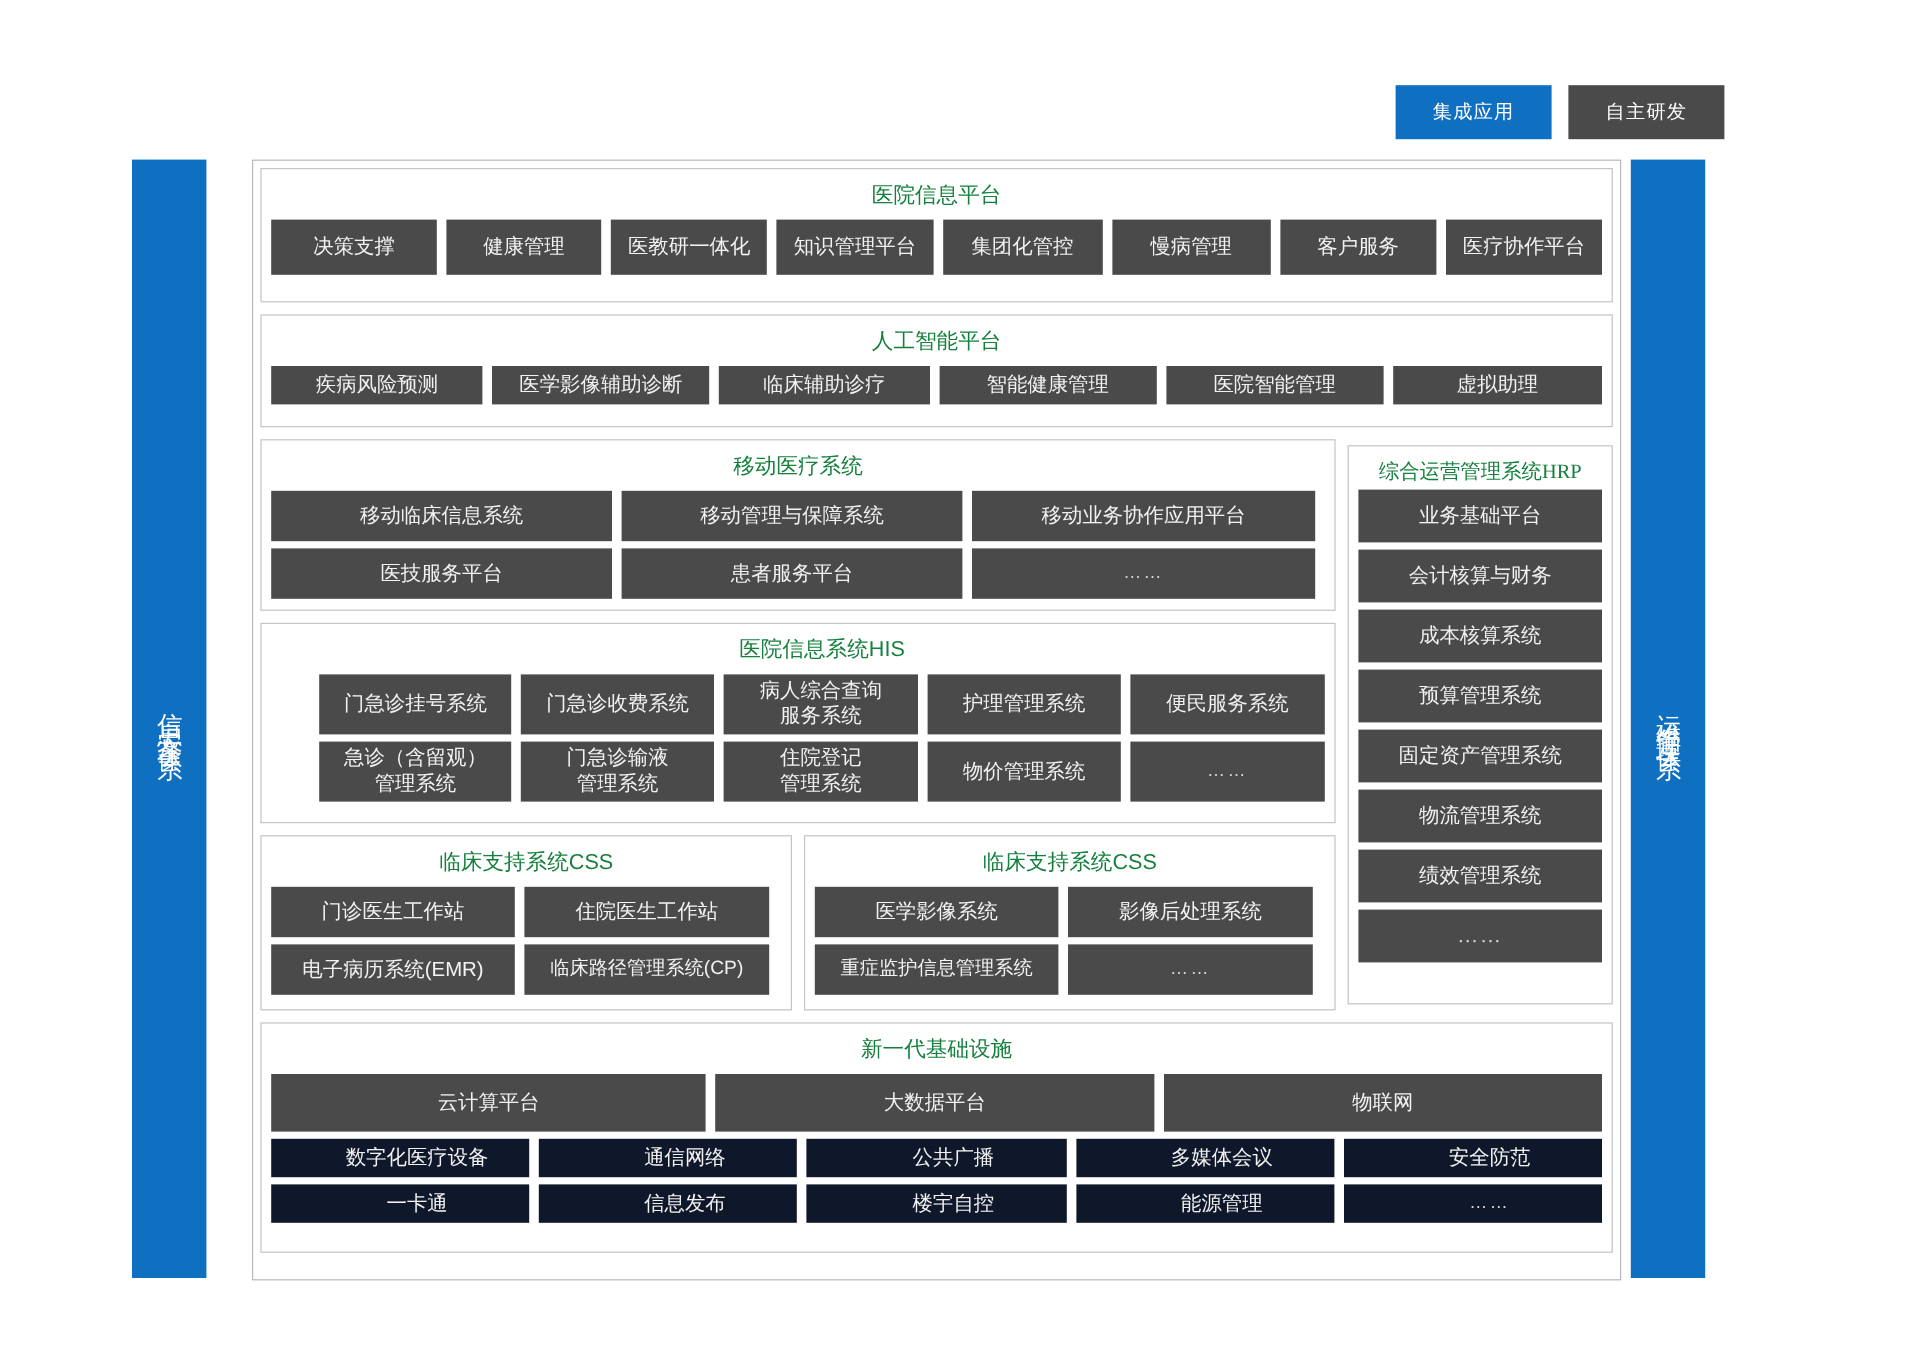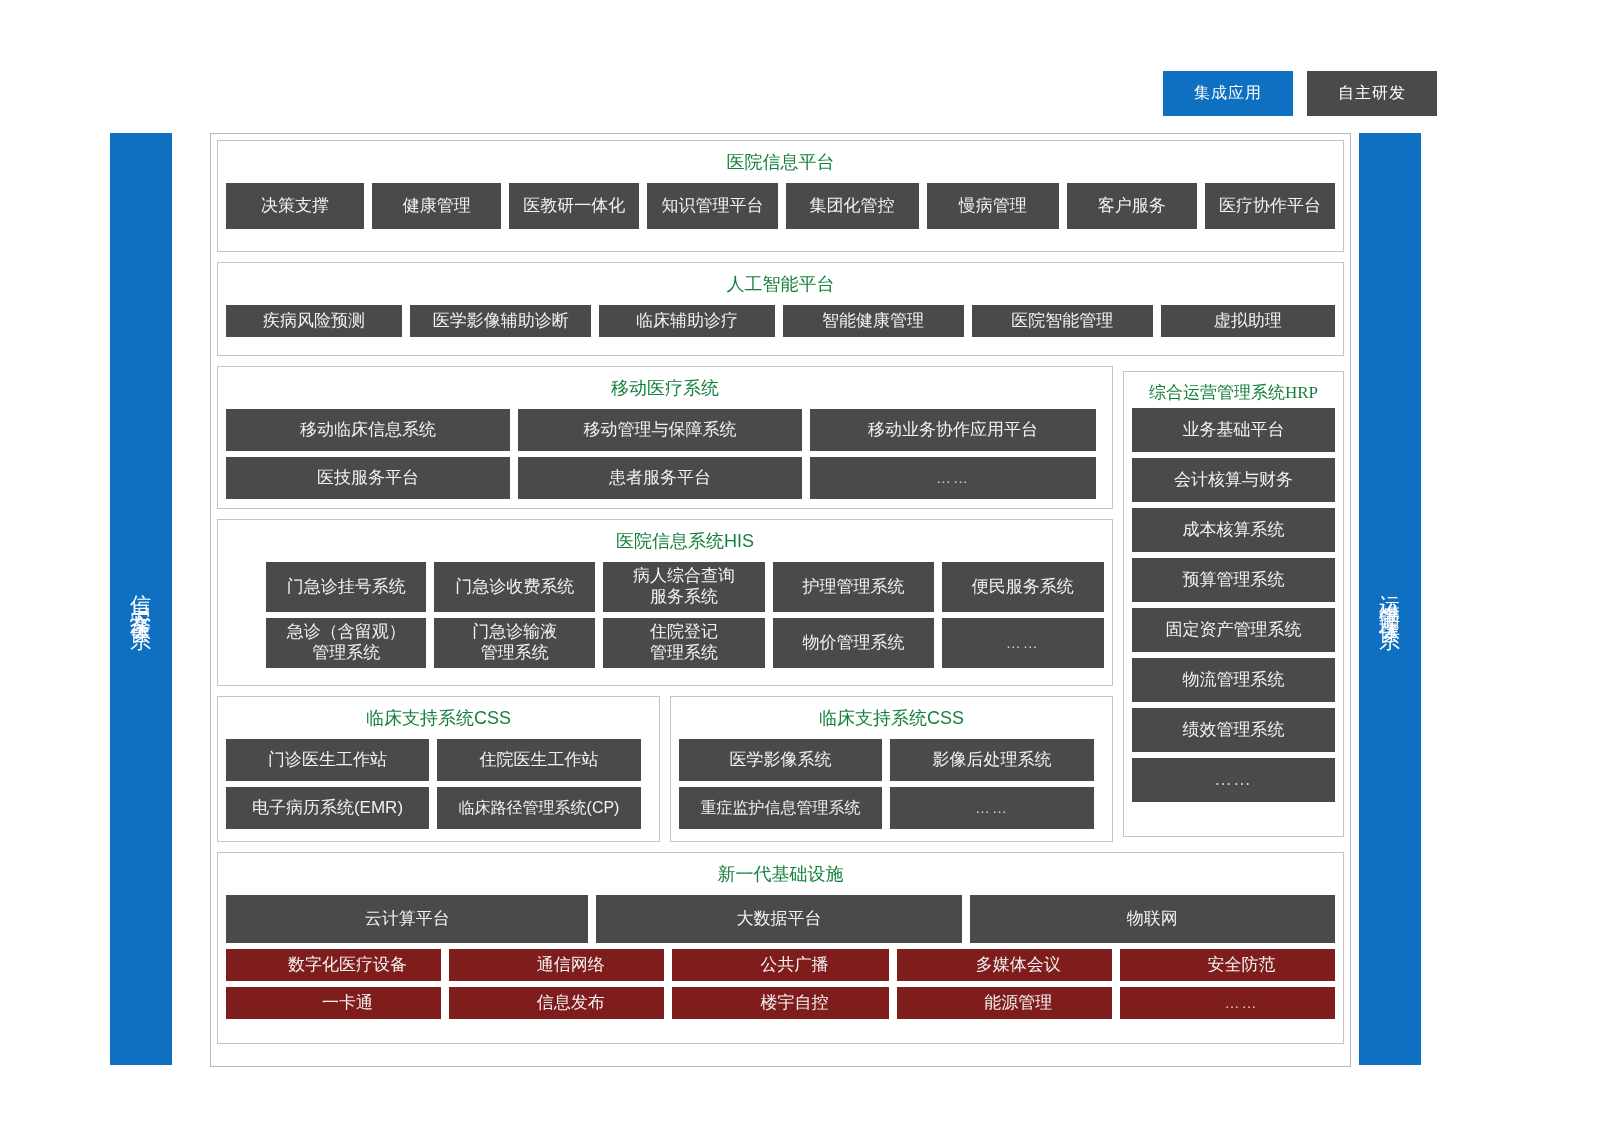--- a/index.html
+++ b/index.html
@@ -53,21 +53,21 @@
   }
   .row { display: flex; gap: 8px; margin-top: 6px; }
   .row:first-of-type { margin-top: 0; }
 
   .box {
     background: #4a4a4a; color: #f2f2f2;
     display: flex; align-items: center; justify-content: center;
     text-align: center; font-size: 17px; line-height: 1.22;
     padding: 2px 4px; white-space: pre-line;
   }
-  .box.blue { background: #7f1d1d; padding-left: 32px; }
+  .box.blue { background: #0f172a; padding-left: 32px; }
   .box.dots { letter-spacing: 2px; font-size: 15px; color: #d8d8d8; }
 
   
   .h44 { height: 32px; }
   .h46 { height: 46px; }
   .h50 { height: 50px; }
   .h42 { height: 42px; }
   .h48 { height: 48px; }
 
   

